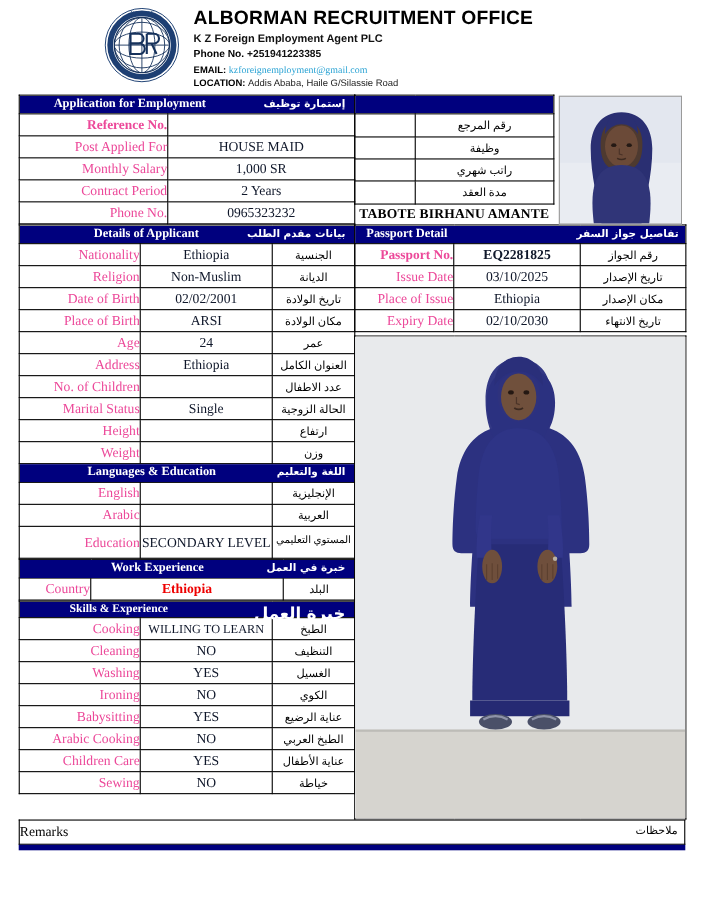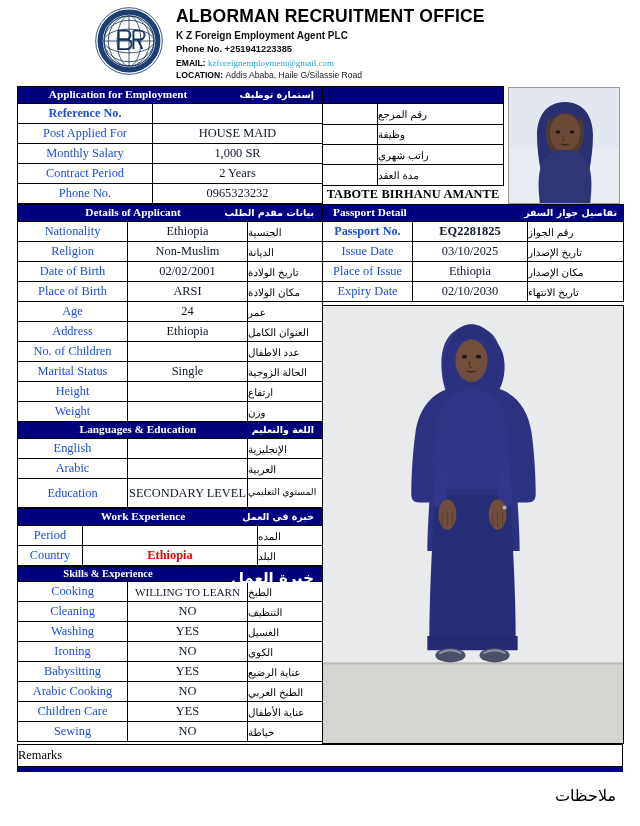--- a/index.html
+++ b/index.html
@@ -59,33 +59,33 @@
   .bar .ar {
     position:absolute; right:6px; top:2px;
     font-size:9.5px; direction:rtl;
     font-family:"DejaVu Sans", sans-serif; font-weight:bold;
   }
   .bar.left-bar .en { left:0; width:200px; text-align:center; }
   .bar.left-bar .ar { right:8px; }
 
   .row { height:20px; }
   .lbl-cell {
-    font-size:12.4px; padding-left:5px; color:#1d4ed8;
-    text-align:center; vertical-align:middle;
+    font-size:12.4px; padding-left:5px; color:#ec4899;
+    text-align:right; vertical-align:middle;
   }
   .lbl-cell.b { font-weight:bold; font-size:12.2px; }
   .val-cell {
     text-align:center; font-size:12.4px; vertical-align:middle; color:#0f172a;
   }
   .val-cell.b { font-weight:bold;margin-top:44px; }
   .val-cell.red { color:#ee0000; font-weight:bold; }
   .ar-cell {
-    text-align:left; padding-right:5px; font-size:10.3px;
+    text-align:center; padding-right:5px; font-size:10.3px;
     direction:rtl; vertical-align:middle;
-    font-family:Liberation Sans, sans-serif; color:#000;
+    font-family:Liberation Serif, serif; color:#000;
   }
   .ar-cell.small { font-size:9.3px; line-height:1.05; }
 
   
   .photo-cell { border:none !important; padding:0; vertical-align:top; width:120px; }
   .photo-box {
     width:112px; height:117px; margin:0 auto;
     border:1px solid #9a9a9a; overflow:hidden; position:relative; background:#eef0f4;
   }
   .name-row td {
@@ -96,22 +96,22 @@
 
   
   .portrait-cell { border:1px solid #000; padding:0; height:432px; vertical-align:top; background:#fff; }
   .portrait-inner { position:relative; width:100%; height:100%; overflow:hidden; background:#ffffff; }
 
   .remarks-row td {
     height:22px; font-size:12.4px; padding-left:5px; border:1px solid #000;
     position:relative;
   }
   .remarks-row .ar-inline {
-    position:absolute; right:6px; top:4px; font-size:16px;
-    font-family:"DejaVu Sans", sans-serif; direction:rtl;margin-top:37px;
+    position:absolute; right:6px; top:4px; font-size:10px;
+    font-family:"DejaVu Sans", sans-serif; direction:rtl;
   }
   .bottombar { height:5px; background:#00007e; width:606px; }
 
   .spacer-cell { border:none !important; height:4px; }
 </style>
 </head>
 <body>
 
 <div class="page">
 
@@ -358,25 +358,20 @@
               <col style="width:175px">
               <col style="width:65px">
             </colgroup>
           <tbody>
             <tr>
                 <td colspan="3" class="bar left-bar">
               <span class="en" style="width:250px">Work Experience</span>
               <span class="ar">خبرة في العمل</span>
             </td>
               </tr>
-            <tr class="row">
-              <td class="lbl-cell">Period</td>
-              <td class="val-cell"></td>
-              <td class="ar-cell">المده</td>
-            </tr>
             <tr class="row">
               <td class="lbl-cell">Country</td>
               <td class="val-cell red">Ethiopia</td>
               <td class="ar-cell">البلد</td>
             </tr>
           </tbody>
         </table>
 
         <table class="t">
           <colgroup>

